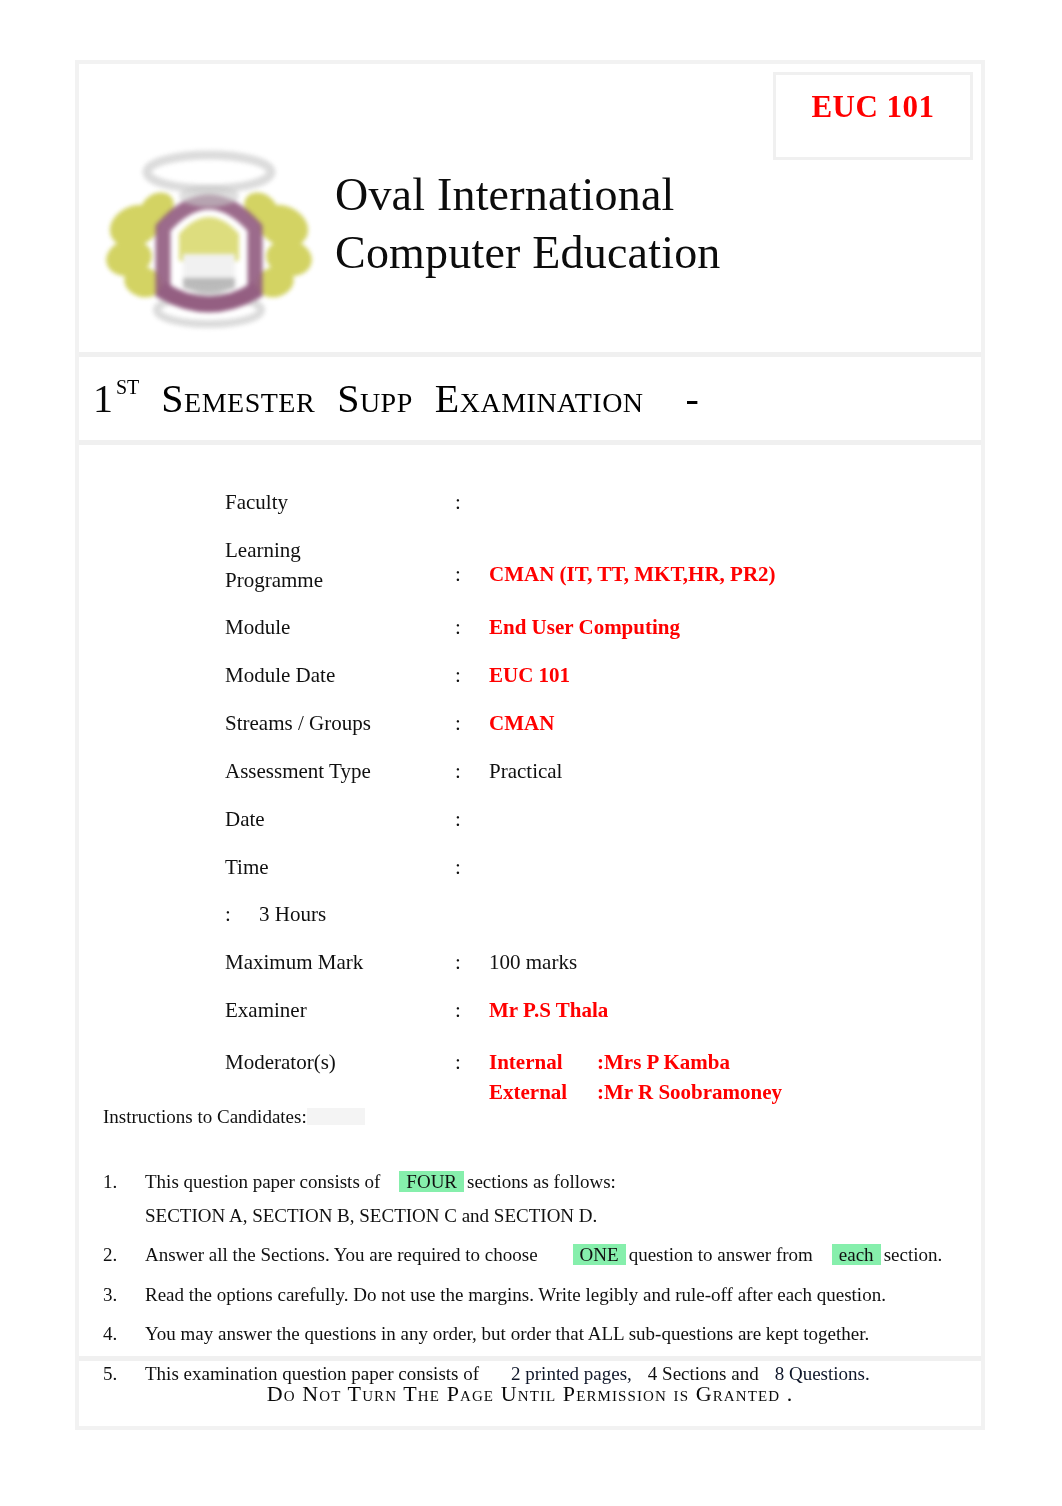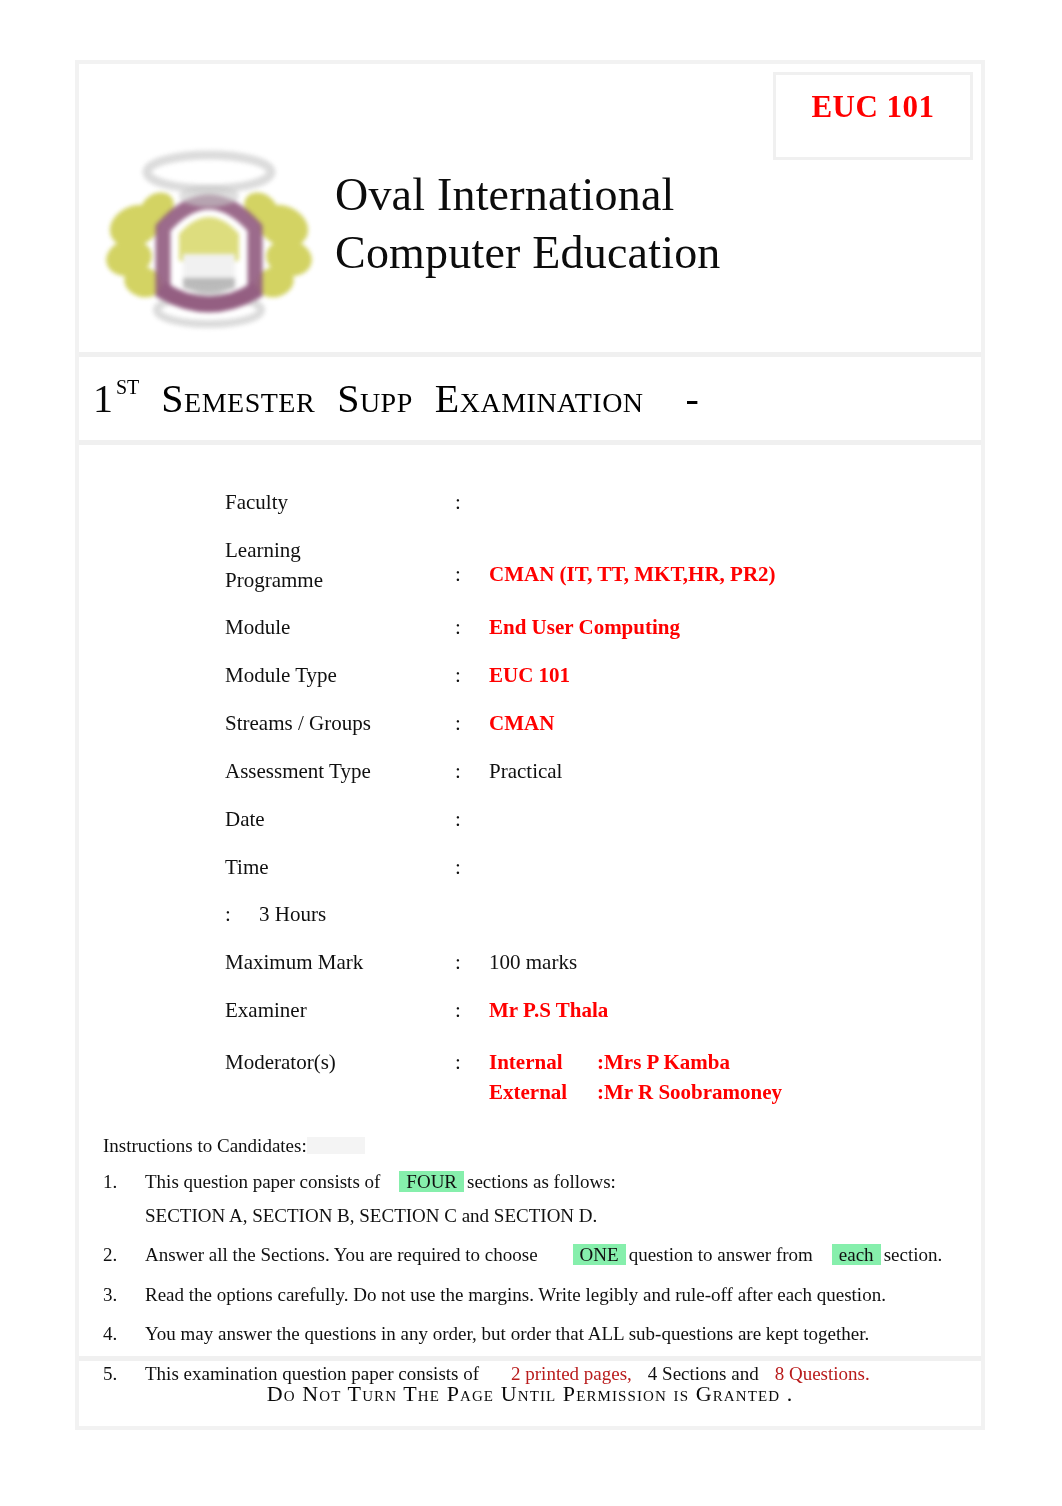--- a/index.html
+++ b/index.html
@@ -174,21 +174,21 @@
   .drow.two-line .dsep,
   .drow.two-line .dval { padding-top: 24px; }
   .drow.tall { margin-bottom: 22px; }
   .mod-sub { display: flex; }
   .mod-kind { width: 108px; display: inline-block; }
 
   
   .instr-head {
     position: absolute;
     left: 28px;
-    top: 1075px;
+    top: 1046px;
     font-size: 19px;
     color: #101010;
   }
   .instr-head .shade {
     display: inline-block;
     width: 58px;
     height: 17px;
     background: #f4f4f4;
     vertical-align: -2px;
   }
@@ -207,21 +207,21 @@
     color: #101010;
   }
   .ins-no { width: 42px; flex: none; }
   .ins-body { flex: 1; }
   .ins-sub { margin-top: 5px; }
   .hl {
     background: #86efac;
     padding: 0 7px;
     margin: 0 3px;
   }
-  .redtxt { color: #b91c1c; }
+  .redtxt { color: #0f172a; }
   .sp { display: inline-block; width: 16px; }
 
   
   .rule-footer {
     position: absolute;
     left: 4px;
     top: 1296px;
     width: 902px;
     height: 5px;
     background: #f0f0f0;
@@ -329,21 +329,21 @@
       <div class="dval red">CMAN (IT, TT, MKT,HR, PR2)</div>
     </div>
 
     <div class="drow">
       <div class="dlabel">Module</div>
       <div class="dsep">:</div>
       <div class="dval red">End User Computing</div>
     </div>
 
     <div class="drow">
-      <div class="dlabel">Module Type</div>
+      <div class="dlabel">Module Date</div>
       <div class="dsep">:</div>
       <div class="dval red">EUC 101</div>
     </div>
 
     <div class="drow">
       <div class="dlabel">Streams / Groups</div>
       <div class="dsep">:</div>
       <div class="dval red">CMAN</div>
     </div>
 

